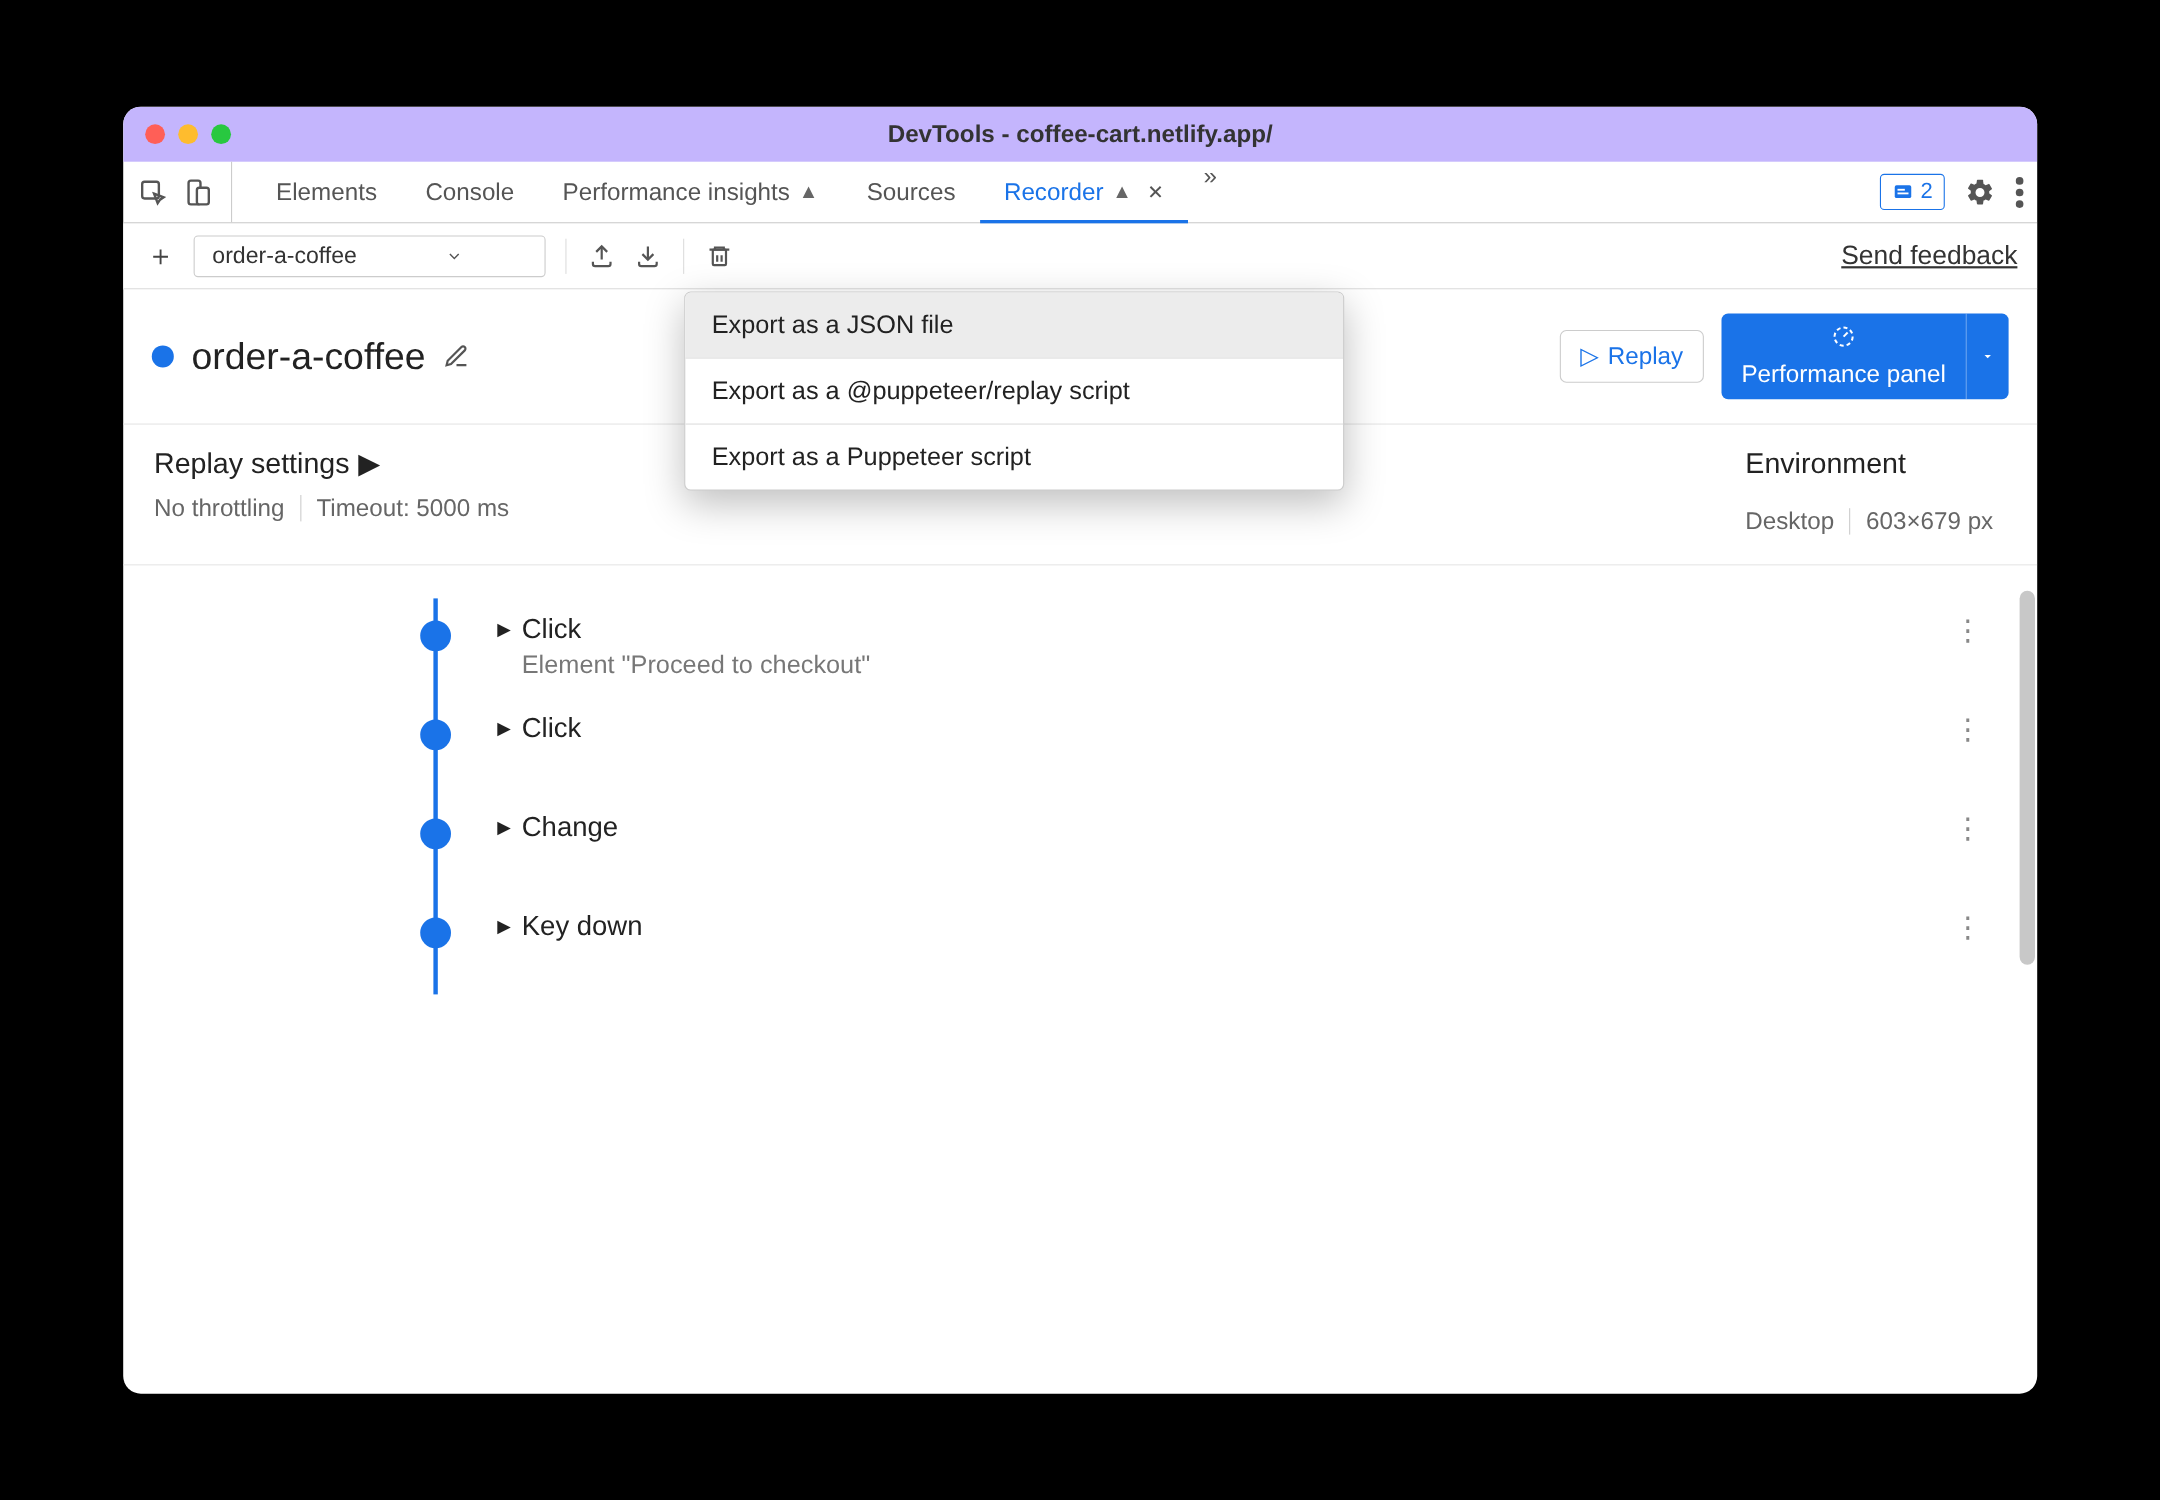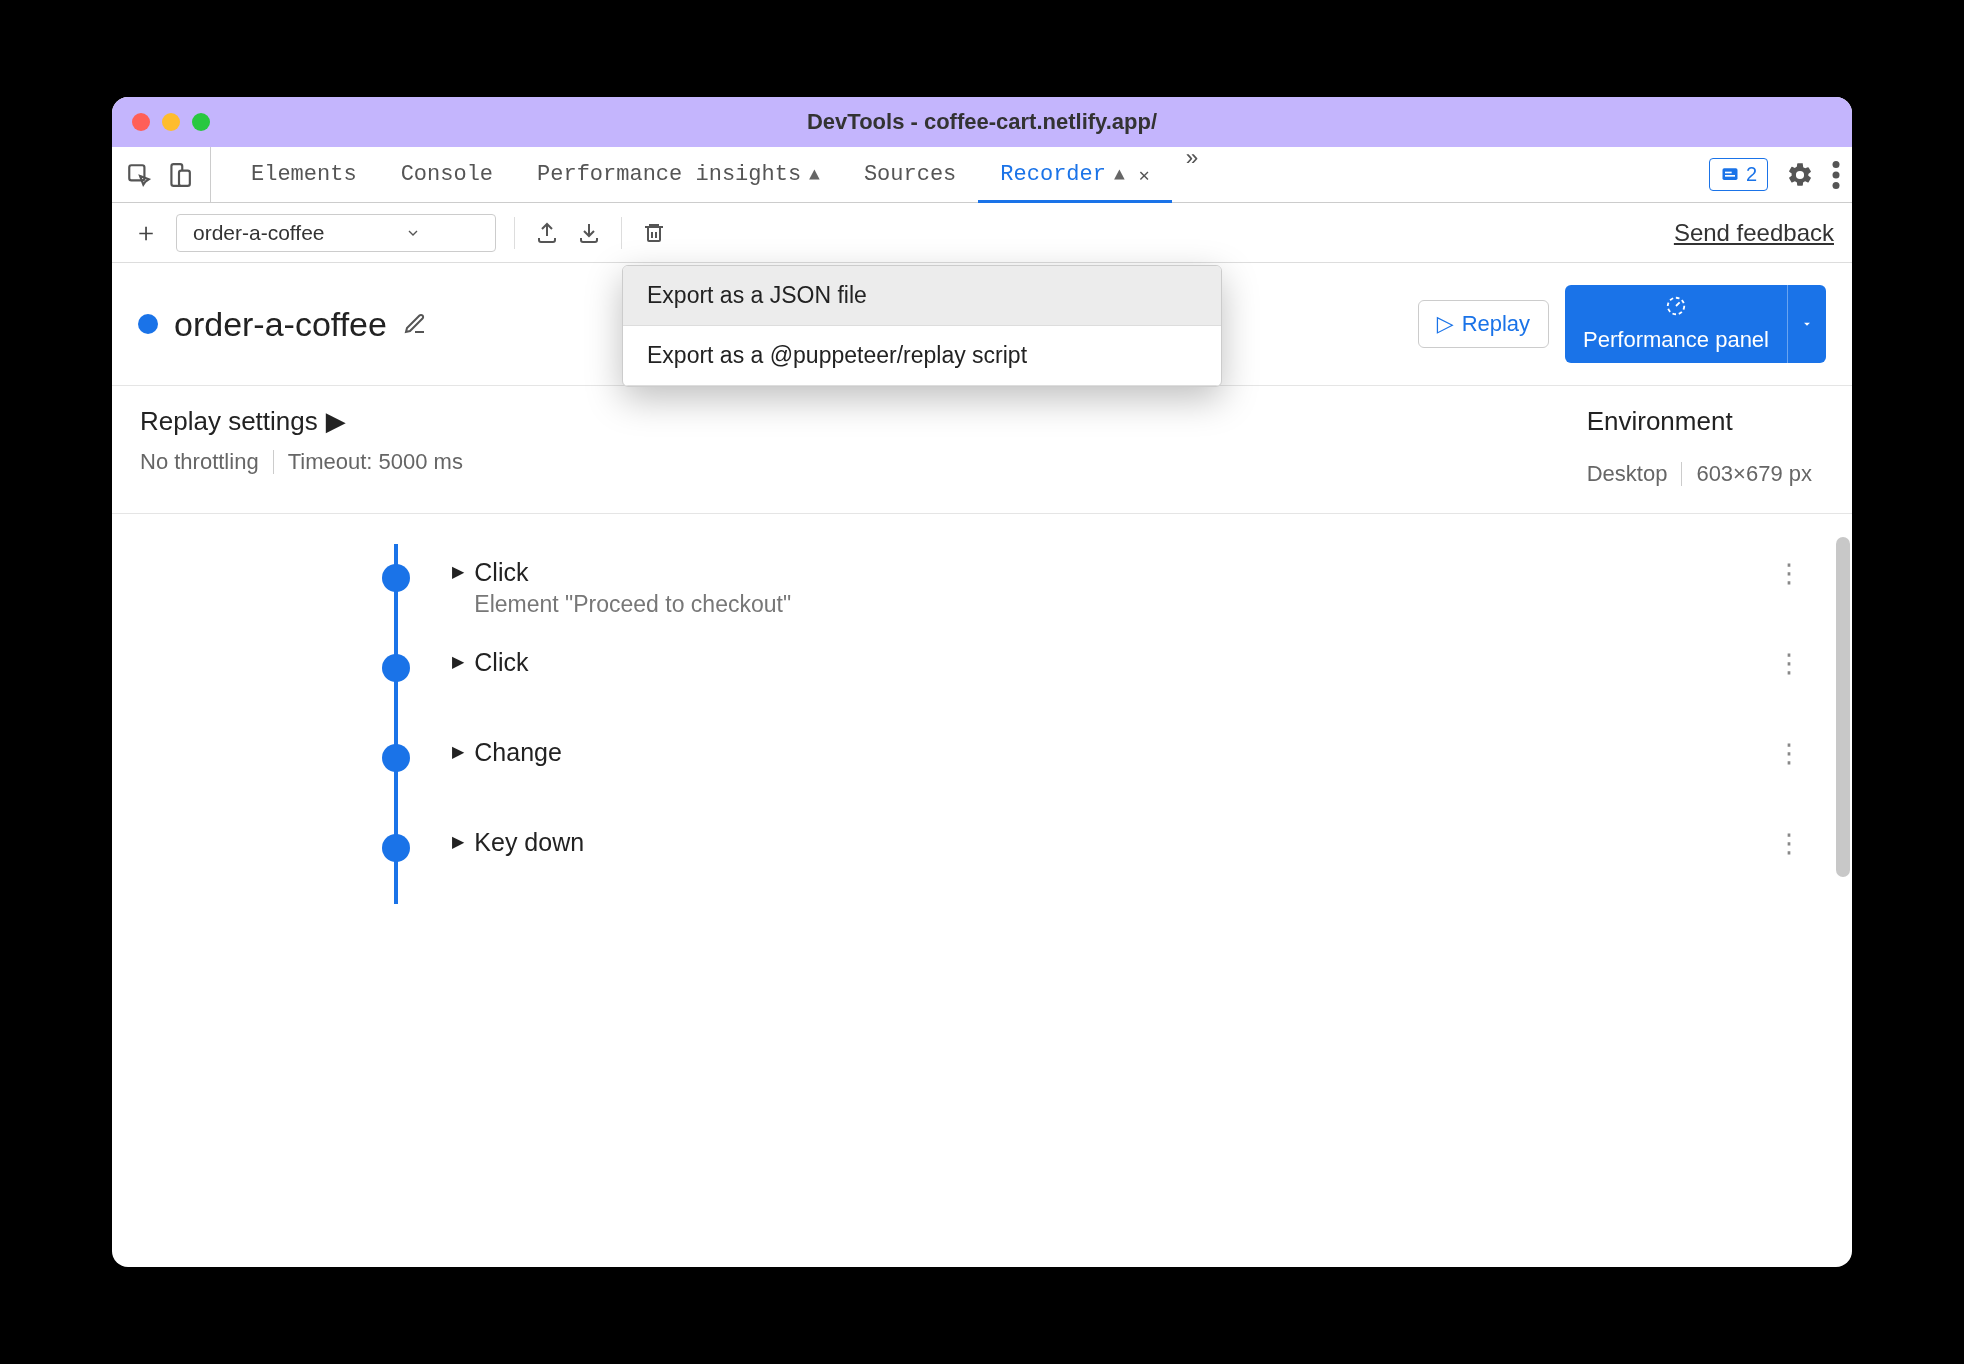--- a/index.html
+++ b/index.html
@@ -51,21 +51,21 @@
     height: 56px;
     border-bottom: 1px solid #ccc;
     display: flex;
     align-items: center;
     padding: 0 12px;
     gap: 8px;
     position: relative;
   }
   .left-tools { display: flex; align-items: center; gap: 10px; padding-right: 16px; border-right: 1px solid #ccc; height: 100%; }
   .tool-icon { width: 30px; height: 30px; display:flex; align-items:center; justify-content:center; color:#555; }
-  .tabs { display: flex; align-items: stretch; height: 100%; margin-left: 10px; font-family: Liberation Mono, monospace; }
+  .tabs { display: flex; align-items: stretch; height: 100%; margin-left: 10px; }
   .tab {
     display: flex; align-items: center;
     padding: 0 22px;
     font-size: 22px;
     color: #555;
     position: relative;
     gap: 8px;
     white-space: nowrap;
   }
   .tab.active { color: #1a73e8; }
@@ -431,17 +431,18 @@
       </div>
 
     </div>
   </div>
 
   <div class="export-menu">
     <div class="export-item hover">Export as a JSON file</div>
     <div class="export-sep"></div>
     <div class="export-item">Export as a @puppeteer/replay script</div>
     <div class="export-sep"></div>
+    <div class="export-item">Export as a Puppeteer script</div>
   </div>
 
   <div class="fake-scroll"></div>
 
 </div>
 
 </body></html>

